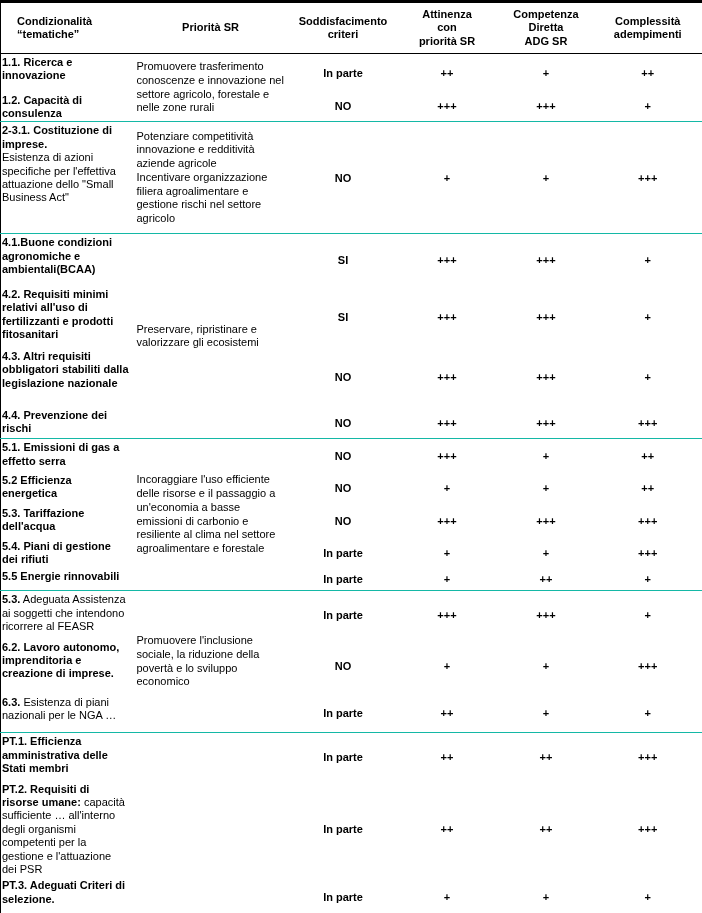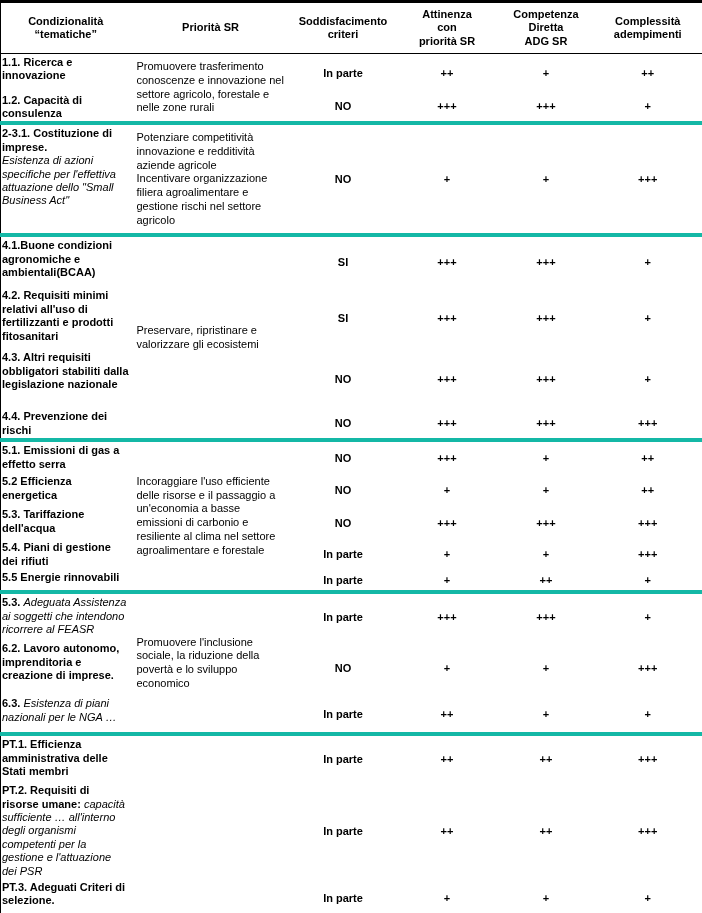--- a/index.html
+++ b/index.html
@@ -10,33 +10,33 @@
     border-top:3px solid #000; border-bottom:2px solid #000;
     border-left:1px solid #000; border-right:1px solid #000;
   }
   col.c1{width:130px;} col.c2{width:160px;} col.c3{width:105px;}
   col.c4{width:103px;} col.c5{width:95px;} col.c6{width:109px;}
   thead th {
     font-weight:bold; vertical-align:middle; text-align:center;
     white-space:pre-line; line-height:1.2; padding:3px 2px;
     border-bottom:1px solid #000;
   }
-  thead th.left { text-align:center; padding-left:2px; }
+  thead th.left { text-align:left; padding-left:16px; }
   tbody td { vertical-align:middle; padding:1px 2px; }
   td.title {
     text-align:left; vertical-align:top; line-height:1.22;
     padding:2px 2px 1px 1px;
     margin-left:32px;
   }
   td.title .b { font-weight:bold; }
   td.title .b.blk { display:block; }
-  td.title .r { font-weight:normal;font-style:italic; }
+  td.title .r { font-weight:normal; }
   td.prio { font-weight:normal; line-height:1.25; padding:1px 6px; }
   td.val { text-align:center; font-weight:bold; }
-  tr.gs > td { border-top:4px solid #14b8a6; }
+  tr.gs > td { border-top:1px solid #14b8a6; }
 </style>
 </head>
 <body>
 
 <table class="cond">
   <colgroup>
     <col class="c1">
       <col class="c2">
       <col class="c3">
       <col class="c4">

